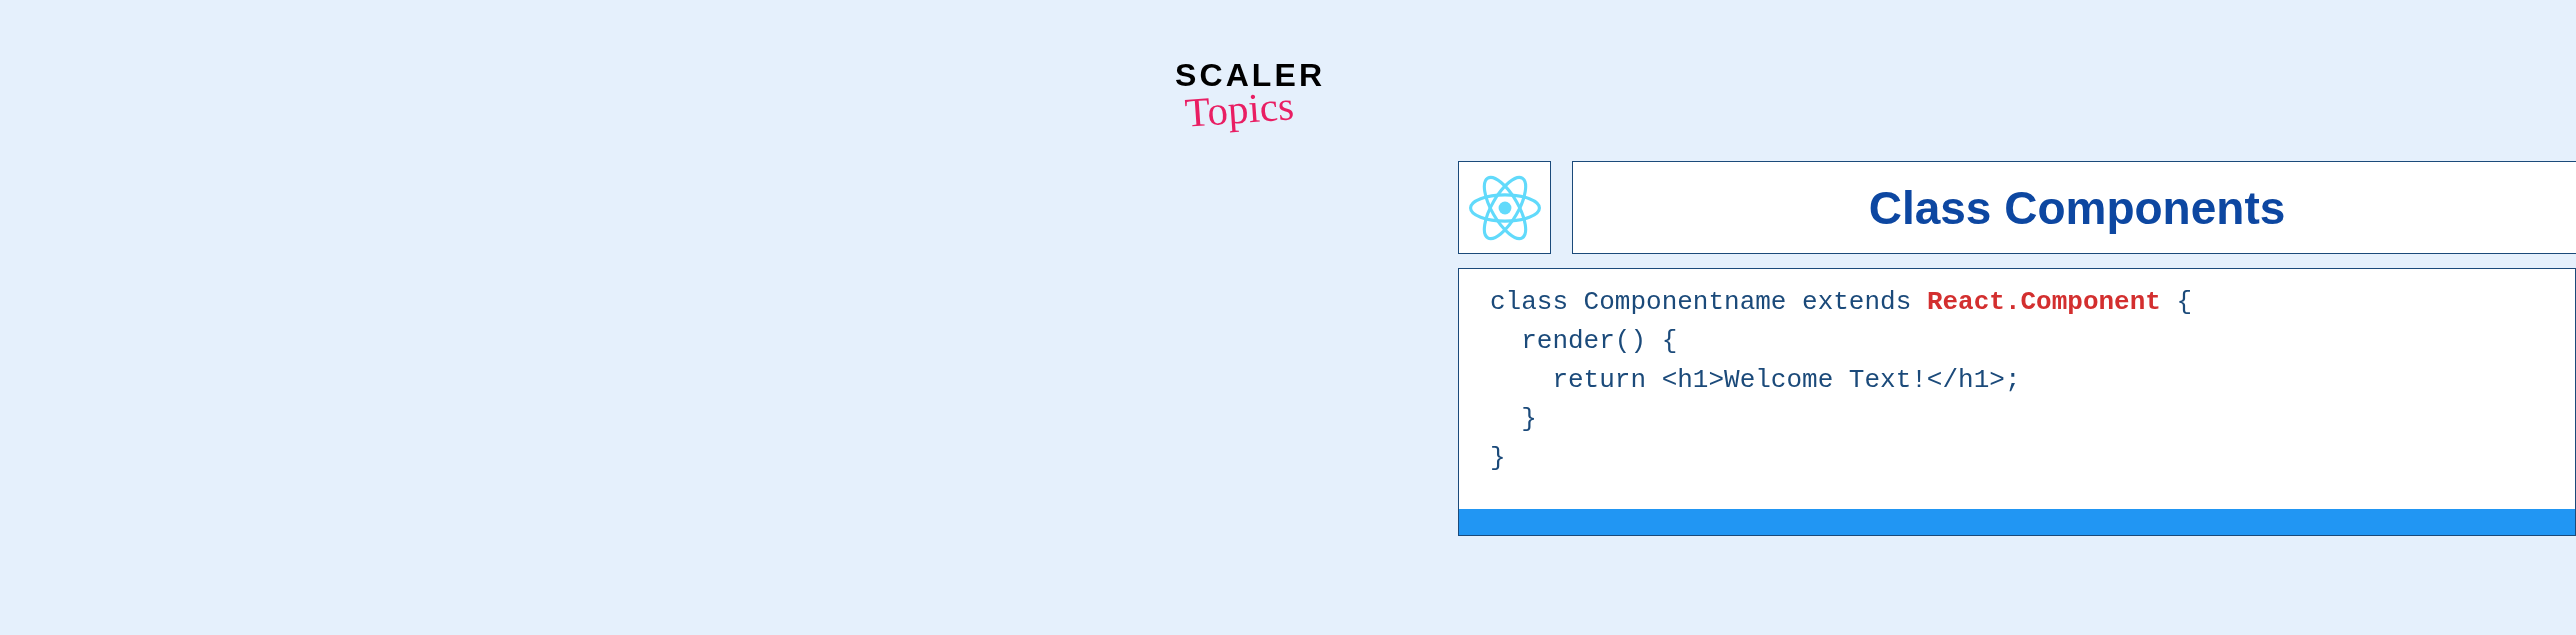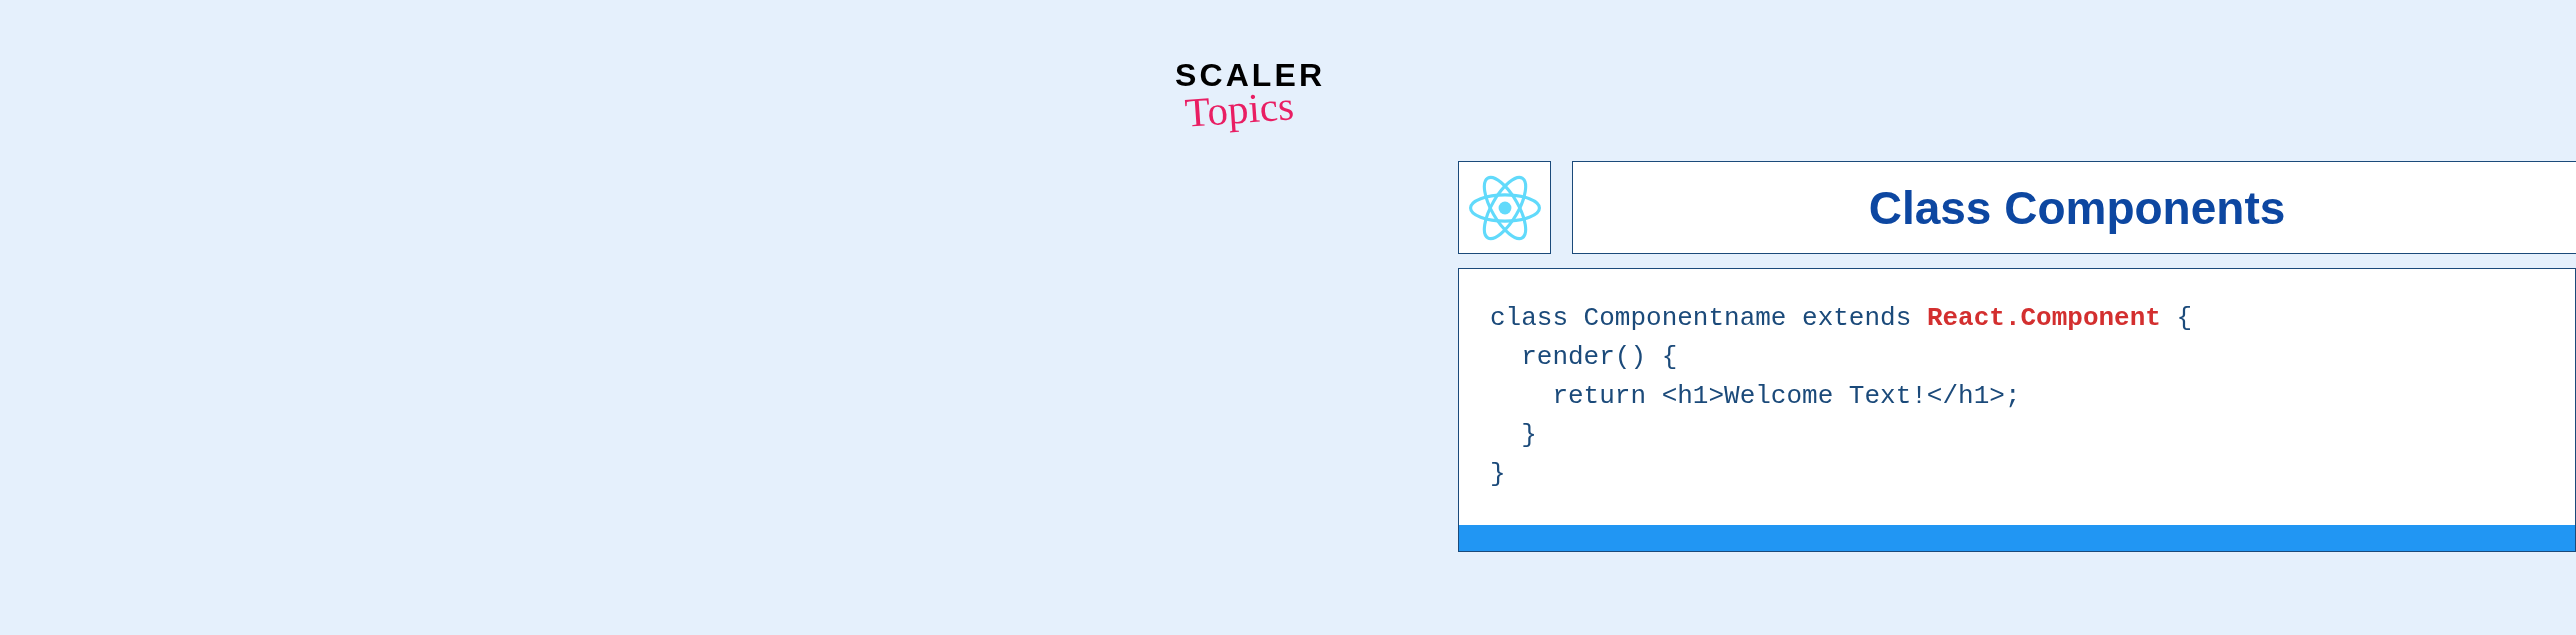--- a/index.html
+++ b/index.html
@@ -78,21 +78,21 @@
     }
     .code-box {
       position: absolute;
       top: 211px;
       left: 283px;
       width: 1118px;
       background: #fff;
       border: 1.5px solid #1b4a7a;
     }
     .code-content {
-      padding: 30px 31px 31px 31px;
+      padding: 14px 31px 31px 31px;
       font-family: 'Courier New', Courier, monospace;
       font-size: 26px;
       line-height: 1.5;
       color: #1b4a7a;
       white-space: pre;
     }
     .highlight {
       color: #d32f2f;
       font-weight: 700;
     }

